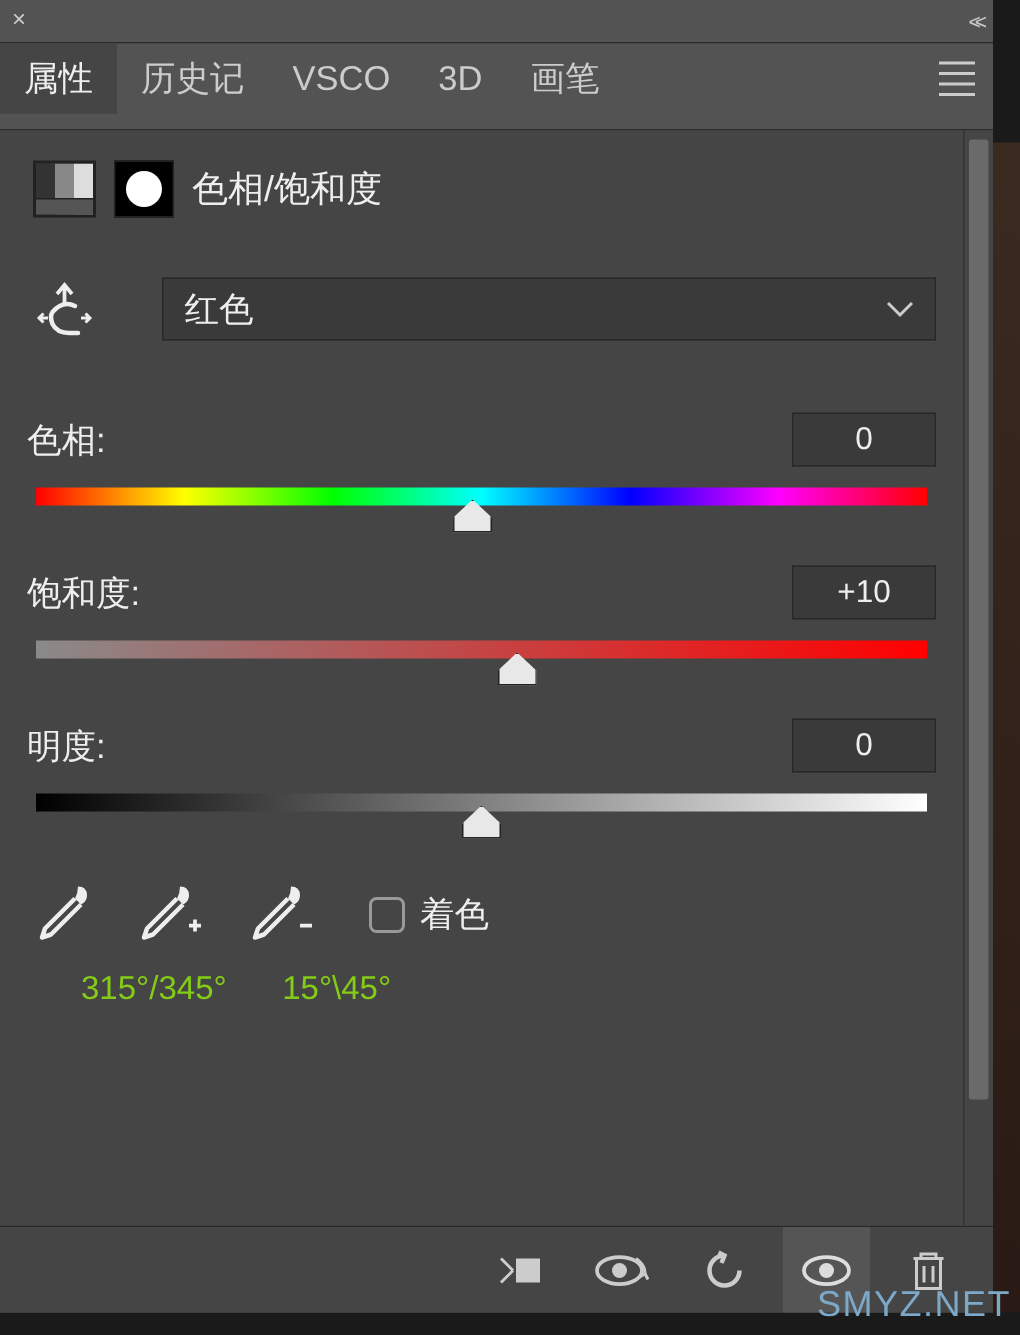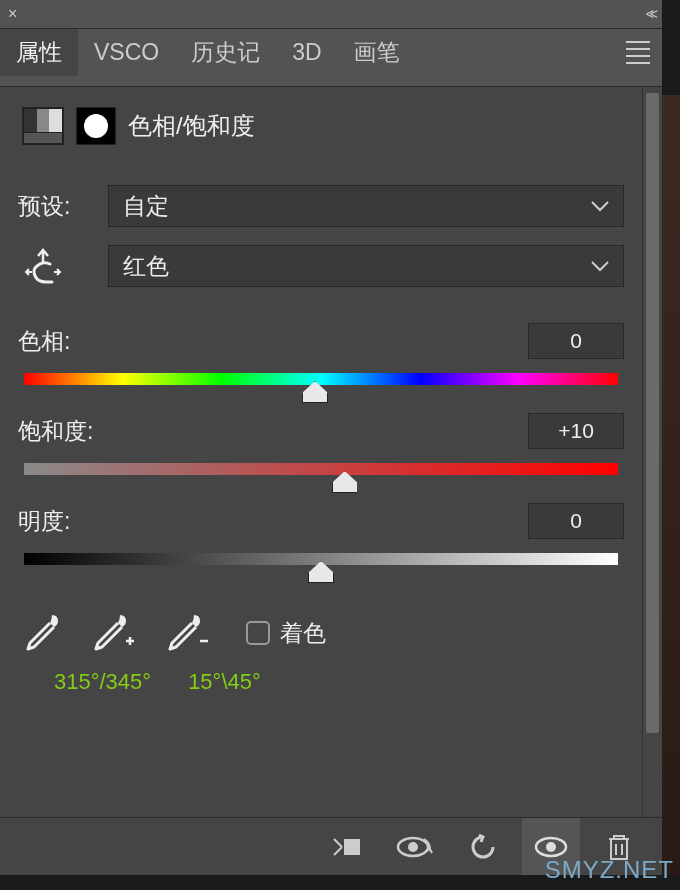--- a/index.html
+++ b/index.html
@@ -29,21 +29,21 @@
 .mask-icon::after { content: ""; width: 24px; height: 24px; border-radius: 50%; background: #fff; }
 .adj-title { color: #eee; font-size: 24px; }
 
 .row { display: flex; align-items: center; margin-bottom: 18px; }
 .row-label { color: #eee; font-size: 23px; width: 90px; }
 .dropdown { flex: 1; height: 42px; background: #3a3a3a; border: 1px solid #282828; display: flex; align-items: center; justify-content: space-between; padding: 0 14px; color: #eee; font-size: 23px; cursor: pointer; }
 .dropdown-chevron { color: #ccc; }
 
 .scrubby-icon { width: 50px; display: flex; justify-content: center; }
 
-.slider-group { margin-bottom: 28px; }
+.slider-group { margin-bottom: 28px; margin-top: 12px; }
 .slider-row { display: flex; align-items: center; justify-content: space-between; margin-bottom: 14px; }
 .slider-label { color: #eee; font-size: 23px; }
 .slider-value { width: 96px; height: 36px; background: #3a3a3a; border: 1px solid #282828; color: #eee; font-size: 21px; text-align: center; display: flex; align-items: center; justify-content: center; }
 
 .track { height: 12px; position: relative; margin: 0 6px; }
 .track.hue { background: linear-gradient(to right, #ff0000, #ffff00, #00ff00, #00ffff, #0000ff, #ff00ff, #ff0000); }
 .track.sat { background: linear-gradient(to right, #8a8a8a, #ff0000); }
 .track.light { background: linear-gradient(to right, #000, #fff); }
 .thumb { position: absolute; top: 8px; width: 26px; height: 22px; background: #e8e8e8; transform: translateX(-50%); clip-path: polygon(50% 0%, 100% 55%, 100% 100%, 0% 100%, 0% 55%); border: 1px solid #222; }
 
@@ -66,50 +66,41 @@
 <body>
 
 <div class="panel">
   <div class="topbar">
     <span class="topbar-close">×</span>
     <span class="topbar-collapse">&lt;&lt;</span>
   </div>
 
   <div class="tabs">
     <div class="tab active">属性</div>
+    <div class="tab">历史记</div>
     <div class="tab">VSCO</div>
-    <div class="tab">历史记</div>
     <div class="tab">3D</div>
     <div class="tab">画笔</div>
     <div class="tab-menu">
         <span></span>
         <span></span>
         <span></span>
         <span></span>
       </div>
   </div>
 
   <div class="body-area">
     <div class="content">
 
       <div class="titlebar">
         <div class="adj-icon"></div>
         <div class="mask-icon"></div>
         <div class="adj-title">色相/饱和度</div>
       </div>
 
-      <div class="row">
-        <div class="row-label">预设:</div>
-        <div class="dropdown">
-          <span>自定</span>
-          <svg class="dropdown-chevron" width="18" height="12" viewBox="0 0 18 12">
-              <path d="M1 2 L9 10 L17 2" stroke="#ccc" stroke-width="2" fill="none"></path>
-            </svg>
-        </div>
-      </div>
 
       <div class="row">
         <div class="scrubby-icon">
           <svg width="42" height="40" viewBox="0 0 42 40">
             <path d="M21 4 L21 16 M16 10 L21 4 L26 10" stroke="#eee" stroke-width="2.5" fill="none"></path>
             <path d="M28 18 Q20 14 13 22 Q11 25 13 30 Q16 36 24 36 L30 36" stroke="#eee" stroke-width="3" fill="none" stroke-linecap="round"></path>
             <path d="M4 26 L10 26 M7 23 L4 26 L7 29 M32 26 L38 26 M35 23 L38 26 L35 29" stroke="#eee" stroke-width="2" fill="none"></path>
           </svg>
         </div>
         <div style="width:40px"></div>

